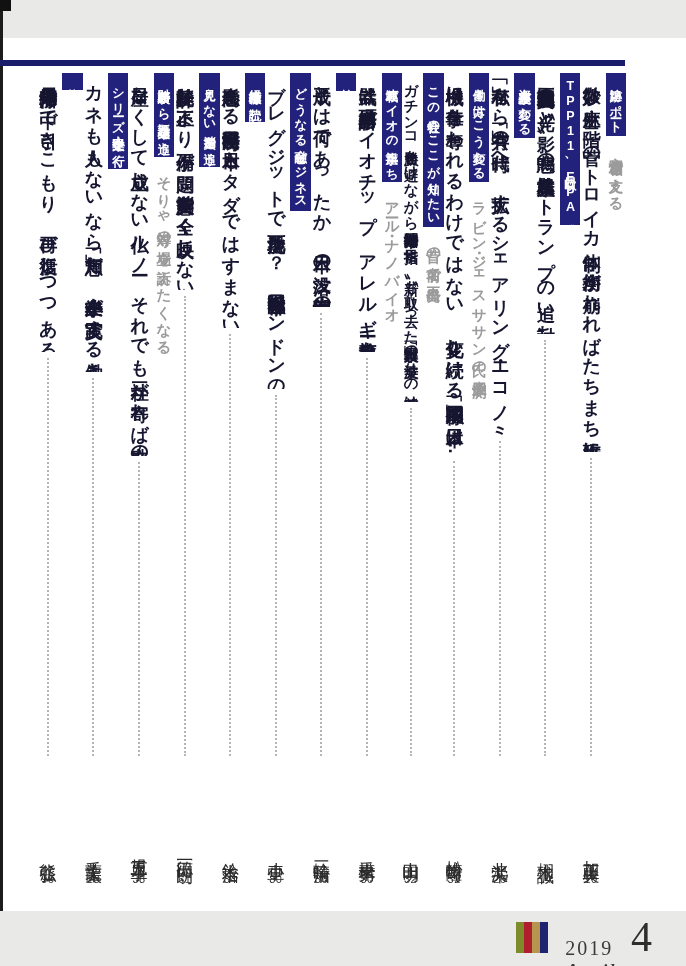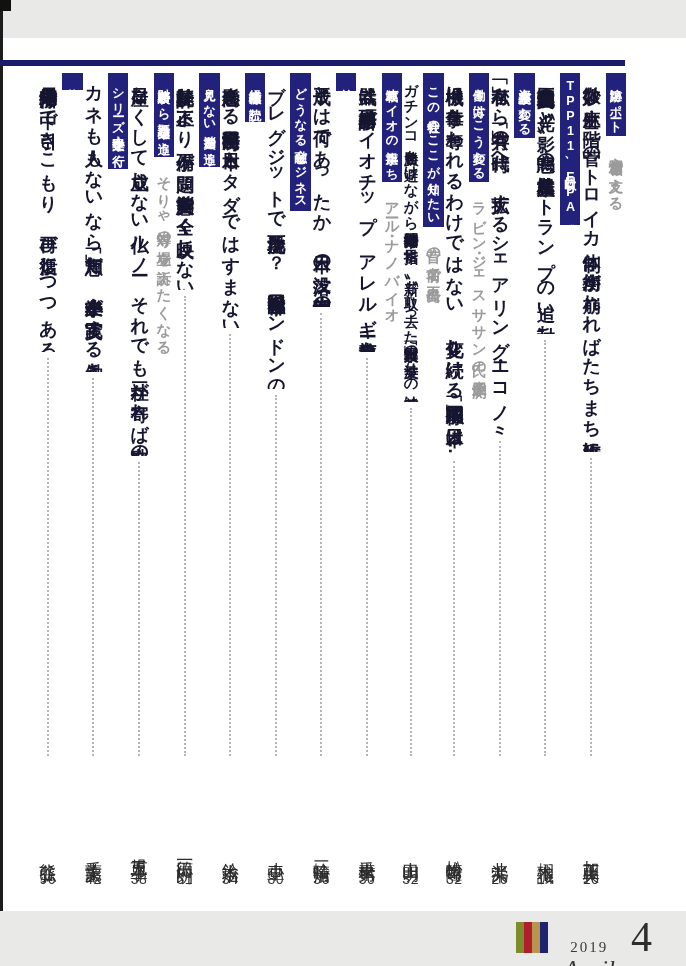--- a/index.html
+++ b/index.html
@@ -54,35 +54,35 @@
   .author-area{
     height:95px;display:flex;flex-direction:column;justify-content:flex-end;align-items:center;
   }
   .author{
     writing-mode:vertical-rl;text-orientation:upright;
     font-family:"Liberation Serif","DejaVu Serif",serif;
     color:#2b2b2b;font-size:17px;letter-spacing:2px;line-height:1;
   }
   .page-num{
     height:24px;margin-top:12px;display:flex;align-items:center;justify-content:center;
-    font-size:14px;color:#333;letter-spacing:0.5px;
+    font-size:11px;color:#333;letter-spacing:0.5px;
   }
 
   
   .issue-logo{
     position:absolute;right:34px;top:916px;height:42px;
     display:flex;align-items:center;gap:16px;
   }
   .logo-bars{display:flex;width:32px;height:31px;}
   .logo-bars span{flex:1;}
   .issue-date{
     display:flex;flex-direction:column;align-items:center;line-height:1;
     font-family:"Liberation Serif","DejaVu Serif",serif;color:#3a3a3a;
   }
-  .issue-year{font-size:15px;letter-spacing:2px;margin-top:48px;}
+  .issue-year{font-size:20px;letter-spacing:2px;margin-top:48px;}
   .issue-month{font-size:25px;margin-top:2px;font-style:italic;}
   .issue-no{
     font-family:"Liberation Serif","DejaVu Serif",serif;
     font-size:42px;color:#2e2e2e;line-height:1;
   }
 </style>
 </head>
 <body>
 
 <div class="band-top"></div>
@@ -213,21 +213,21 @@
       </div>
       <div class="head-col"><div class="sec-label" style="display: inline-block;">財務諸表から話題企業を追う</div><div class="sec-subtitle">そりゃ対等の立場を訴えたくなる</div></div>
     </div>
     <div class="toc-entry">
       <div class="main-col">
         <div class="headline">カネも人もないなら「知恵」だ　中小企業が実践する働き方改革</div>
         <div class="leader"></div>
         <div class="author-area">
           <div class="author">千葉龍太</div>
         </div>
-        <div class="page-num">42</div>
+        <div class="page-num">18</div>
       </div>
       <div class="head-col"><div class="sec-label" style="display: inline-block;">シリーズ中小企業を行く</div></div>
     </div>
     <div class="toc-entry">
       <div class="main-col">
         <div class="headline">長期経済停滞の中で引きこもり　再び復活しつつある島国根性</div>
         <div class="leader"></div>
         <div class="author-area">
           <div class="author">熊谷弘</div>
         </div>

